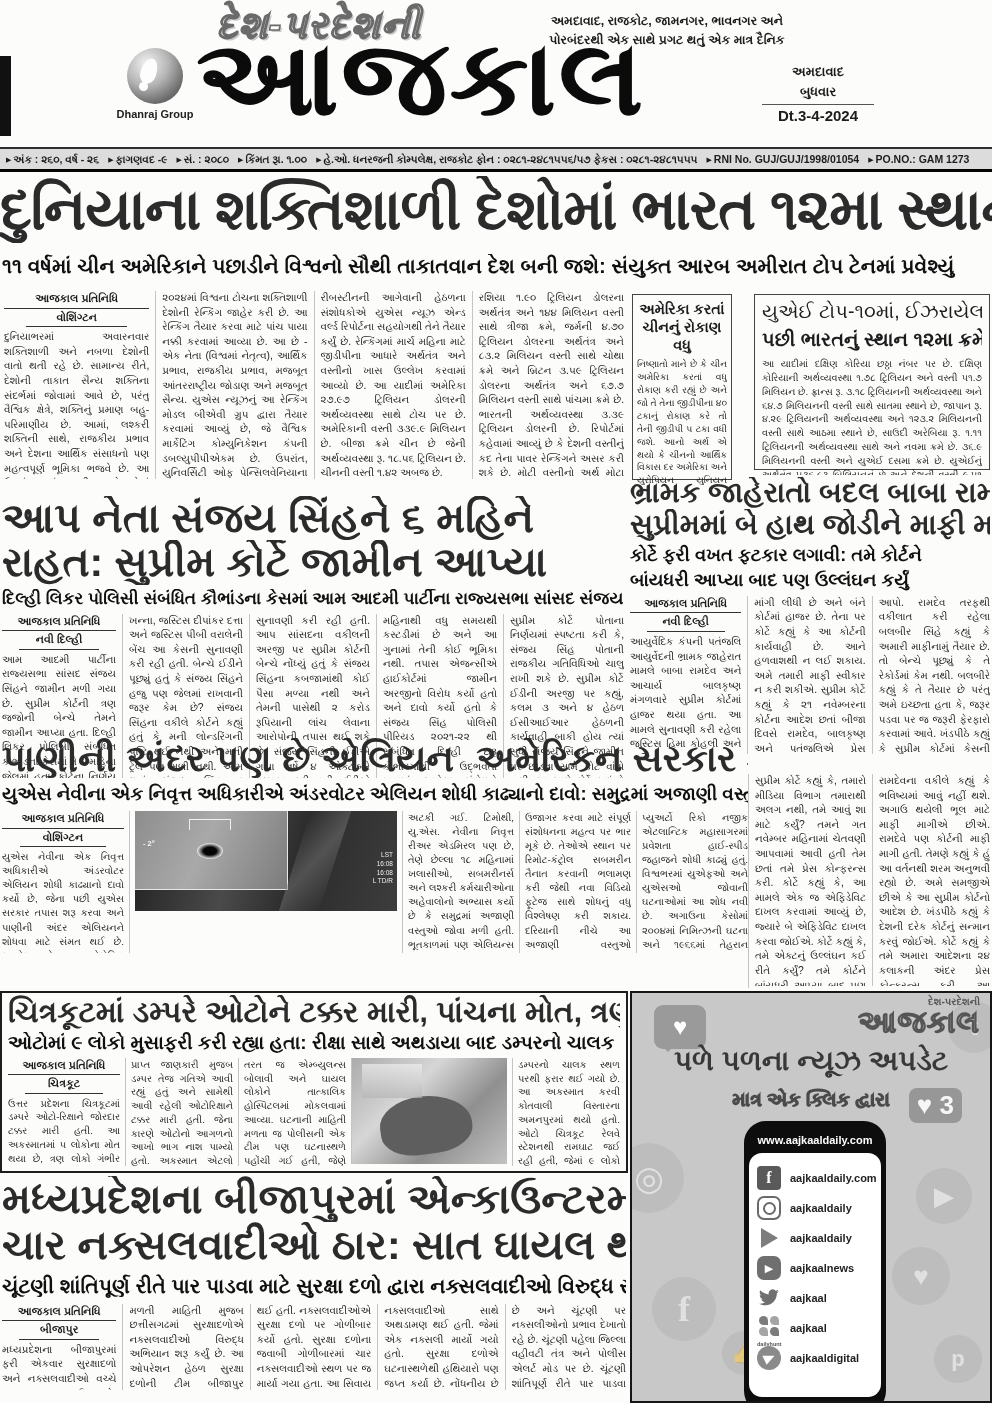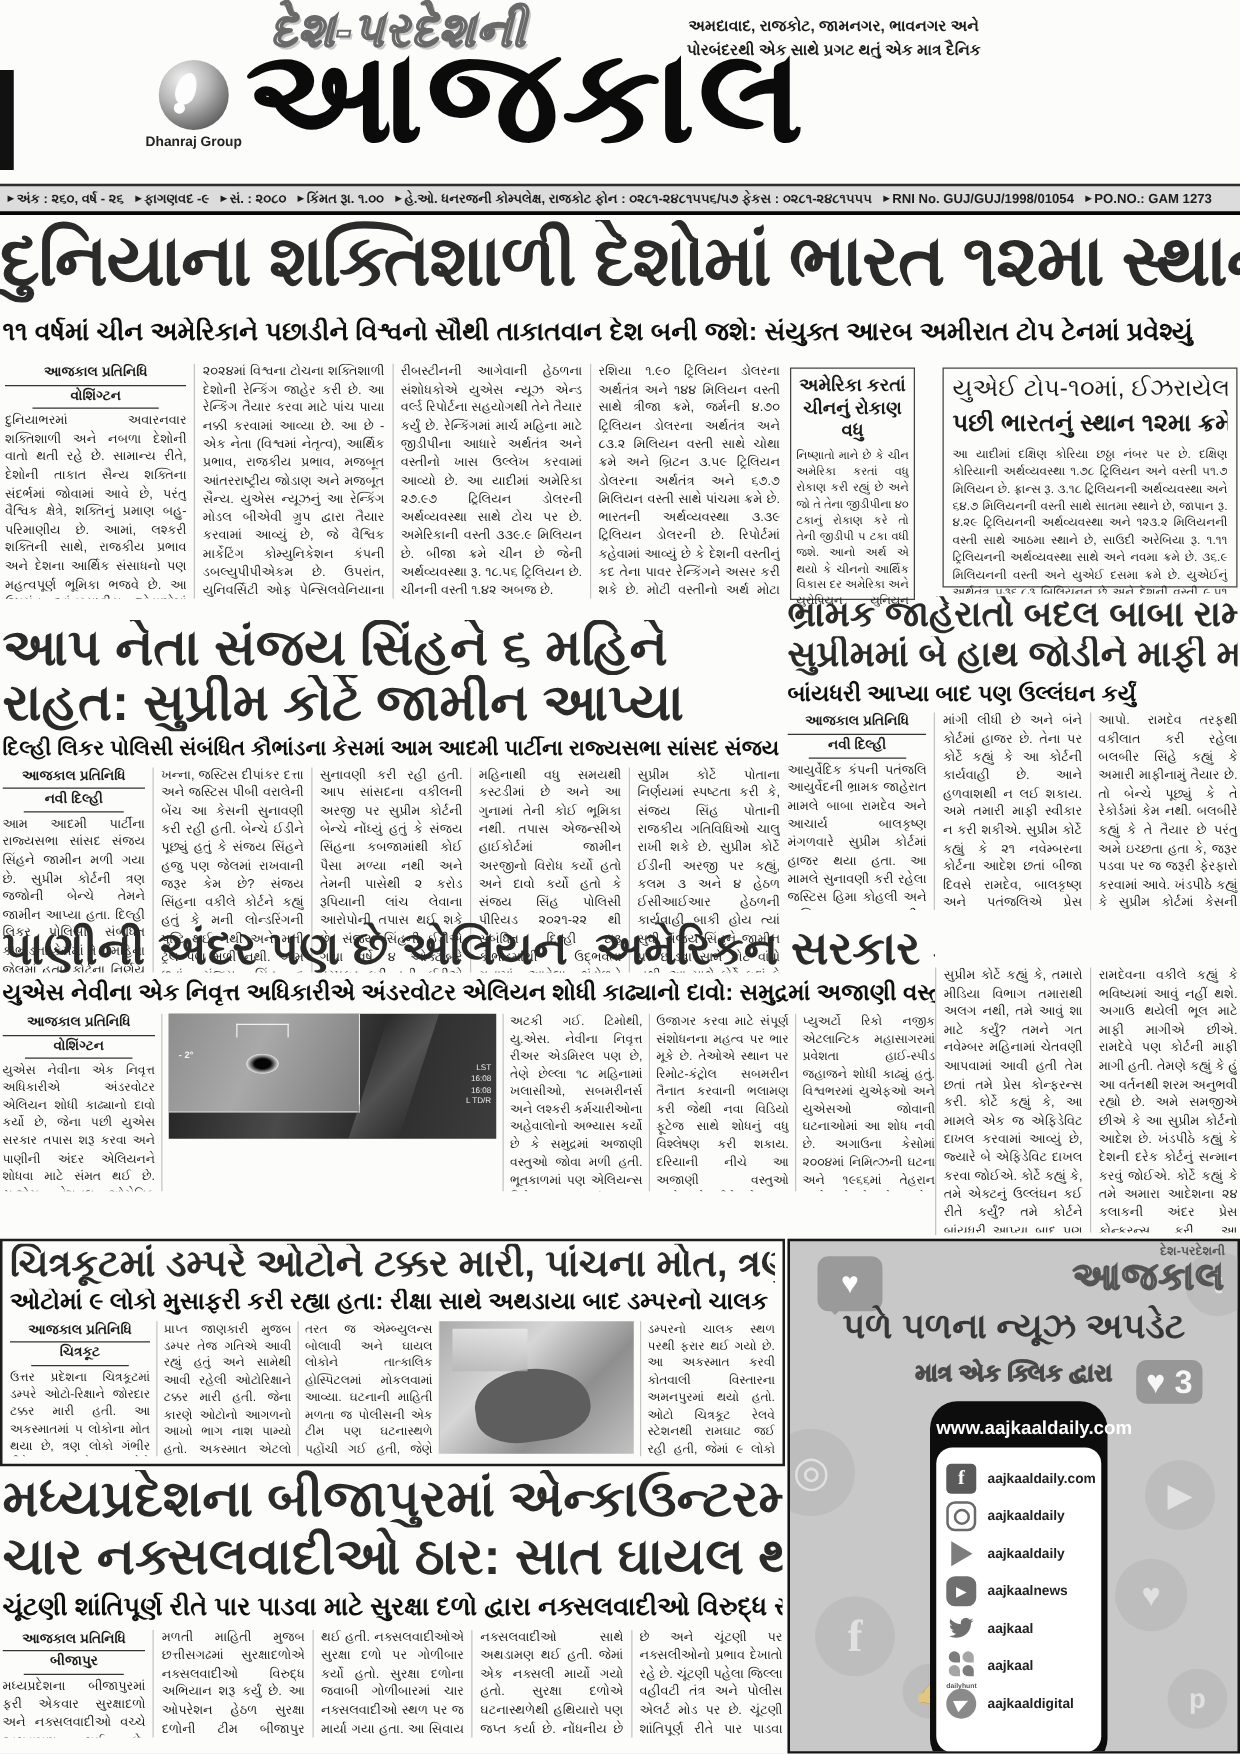--- a/index.html
+++ b/index.html
@@ -100,21 +100,21 @@
         display:flex;align-items:center;justify-content:center;font-size:24px;}
   .heart-bubble::after{content:"";position:absolute;left:8px;bottom:-9px;border:6px solid transparent;border-top-color:#9a9a9a;}
   .notif{position:absolute;right:28px;top:95px;background:#8f8f8f;color:#fff;border-radius:8px;padding:2px 8px;font-size:26px;font-weight:900;opacity:.85;}
   #promo .brand{position:absolute;right:10px;top:4px;text-align:right;line-height:1;}
   #promo .brand .tg{font-size:10px;font-weight:bold;color:#555;}
   #promo .brand .nm{font-size:30px;font-weight:900;color:#efefef;-webkit-text-stroke:1.3px #555;letter-spacing:1px;}
   #promo .heading{position:absolute;left:0;top:52px;width:100%;text-align:center;font-size:28px;font-weight:900;color:#383838;white-space:nowrap;}
   #promo .subheading{position:absolute;left:0;top:96px;width:100%;text-align:center;font-size:19px;font-weight:900;
         color:#e9e9e9;-webkit-text-stroke:1px #4a4a4a;}
   .phone{position:absolute;left:112px;top:128px;width:142px;height:292px;background:#0d0d0d;border-radius:22px;padding:5px;box-sizing:border-box;}
-  .phone .url{color:#fff;font-size:15px;font-weight:bold;text-align:center;margin-top:8px;}
+  .phone .url{color:#fff;font-size:11px;font-weight:bold;text-align:center;margin-top:8px;}
   .screen{background:#fff;border-radius:13px;margin-top:7px;height:244px;padding:10px 8px;box-sizing:border-box;}
   .srow{display:flex;align-items:center;gap:9px;height:30px;}
   .srow .handle{font-size:11px;font-weight:bold;color:#222;}
   .sicon{width:24px;height:24px;flex:none;display:flex;align-items:center;justify-content:center;color:#fff;font-weight:900;}
   .ic-facebook{background:#5a5a5a;border-radius:4px;font-size:16px;font-family:"Liberation Serif",serif;}
   .ic-instagram{background:#fff;border:2.5px solid #6a6a6a;border-radius:7px;box-sizing:border-box;position:relative;}
   .ic-instagram::before{content:"";width:9px;height:9px;border:2.5px solid #6a6a6a;border-radius:50%;}
   .ic-googleplay{background:transparent;}
   .ic-googleplay::before{content:"";width:0;height:0;border-left:17px solid #7d7d7d;border-top:10px solid transparent;border-bottom:10px solid transparent;}
   .ic-youtube{background:#6f6f6f;border-radius:7px;font-size:11px;}
@@ -134,20 +134,25 @@
   <div id="dhanraj">
     <div class="sphere"></div>
     <div class="dhanraj-label">Dhanraj Group</div>
   </div>
   <div id="tagline">દેશ-પરદેશની</div>
   <div id="paper-title">આજકાલ</div>
   <div id="pub-note">
     <div>અમદાવાદ, રાજકોટ, જામનગર, ભાવનગર અને</div>
     <div>પોરબંદરથી એક સાથે પ્રગટ થતું એક માત્ર દૈનિક</div>
   </div>
+  <div id="edition">
+    <div class="city">અમદાવાદ</div>
+    <div class="day">બુધવાર</div>
+    <div class="date">Dt.3-4-2024</div>
+  </div>
   <div id="infostrip">
     <span>અંક : ૨૬૦, વર્ષ - ૨૬</span>
     <span>ફાગણવદ -૯</span>
     <span>સં. : ૨૦૮૦</span>
     <span>કિંમત રૂા. ૧.૦૦</span>
     <span>હે.ઓ. ધનરજની કોમ્પલેક્ષ, રાજકોટ ફોન : ૦૨૮૧-૨૪૮૧૫૫૬/૫૭ ફેકસ : ૦૨૮૧-૨૪૮૧૫૫૫</span>
     <span>RNI No. GUJ/GUJ/1998/01054</span>
     <span>PO.NO.: GAM 1273</span>
   </div>
 
@@ -191,20 +196,21 @@
       <div><span>ખન્ના, જસ્ટિસ દીપાંકર દત્તા અને જસ્ટિસ પીબી વરાલેની બેંચ આ કેસની સુનાવણી કરી રહી હતી. બેન્ચે ઈડીને પૂછ્યું હતું કે સંજય સિંહને હજુ પણ જેલમાં રાખવાની જરૂર કેમ છે? સંજય સિંહના વકીલે કોર્ટને કહ્યું હતું કે મની લોન્ડરિંગની પુષ્ટિ થઈ નથી અને મની ટ્રેલ પણ મળી નથી. આમ છતાં સંજય સિંહ ૬ મહિનાથી જેલમાં છે. સુપ્રીમ કોર્ટે મની લોન્ડરિંગ કેસમાં તેમની ધરપકડ અને રિમાન્ડને પડકારતી સિંહની જામીન અરજી પર</span></div>
       <div><span>સુનાવણી કરી રહી હતી. આપ સાંસદના વકીલની અરજી પર સુપ્રીમ કોર્ટની બેન્ચે નોંધ્યું હતું કે સંજય સિંહના કબજામાંથી કોઈ પૈસા મળ્યા નથી અને તેમની પાસેથી ૨ કરોડ રૂપિયાની લાંચ લેવાના આરોપોની તપાસ થઈ શકે છે. સંજય સિંહની ઈડીએ ગયા વર્ષે ૪ ઓક્ટોબરે ધરપકડ કરી હતી. ઈડીએ હાઈકોર્ટમાં આપ સાંસદની જામીન અરજીનો વિરોધ કર્યો હતો. સંજય સિંહે આ આધાર પર જામીન માંગ્યા હતા કે તે ત્રણ</span></div>
       <div><span>મહિનાથી વધુ સમયથી કસ્ટડીમાં છે અને આ ગુનામાં તેની કોઈ ભૂમિકા નથી. તપાસ એજન્સીએ હાઈકોર્ટમાં જામીન અરજીનો વિરોધ કર્યો હતો અને દાવો કર્યો હતો કે સંજય સિંહ પોલિસી પીરિયડ ૨૦૨૧-૨૨ થી સંબંધિત દિલ્હી દારૂ કૌભાંડમાંથી ઉદ્ભવતા ગુનામાં આવેલા ભંડોળને રાખવા, છુપાવવામાં અને ઉપયોગ કરવામાં સામેલ હતા. જોકે, સુપ્રીમ કોર્ટની એજન્સીએ તેમના જામીનનો વિરોધ કર્યો ન હતો.</span></div>
       <div><span>સુપ્રીમ કોર્ટે પોતાના નિર્ણયમાં સ્પષ્ટતા કરી કે, સંજય સિંહ પોતાની રાજકીય ગતિવિધિઓ ચાલુ રાખી શકે છે. સુપ્રીમ કોર્ટે ઈડીની અરજી પર કહ્યું, કલમ ૩ અને ૪ હેઠળ ઈસીઆઈઆર હેઠળની કાર્યવાહી બાકી હોય ત્યાં સુધી સંજય સિંહને જામીન પર છોડવા સામે કોર્ટ વાંધો નથી. આ સાથે કોર્ટે કહ્યું કે અમે હાલની અપીલ સ્વીકારીએ છીએ અને સુનાવણી દરમિયાન સંજય સિંહને જામીન પર મુક્ત કરવાનો આદેશ આપીએ છીએ.</span></div>
     </div>
   </div>
 
   <div id="ramdev">
     <div class="hl">ભ્રામક જાહેરાતો બદલ બાબા રામદેવે</div>
     <div class="hl">સુપ્રીમમાં બે હાથ જોડીને માફી માગી</div>
+    <div class="sub">કોર્ટે ફરી વખત ફટકાર લગાવી: તમે કોર્ટને</div>
     <div class="sub">બાંયધરી આપ્યા બાદ પણ ઉલ્લંઘન કર્યું</div>
     <div class="cols">
       <div>
         <div class="byline">આજકાલ પ્રતિનિધિ</div>
         <div class="dateline">નવી દિલ્હી</div>
         <span>આયુર્વેદિક કંપની પતંજલિ આયુર્વેદની ભ્રામક જાહેરાત મામલે બાબા રામદેવ અને આચાર્ય બાલકૃષ્ણ મંગળવારે સુપ્રીમ કોર્ટમાં હાજર થયા હતા. આ મામલે સુનાવણી કરી રહેલા જસ્ટિસ હિમા કોહલી અને જસ્ટિસ અહસાનુદ્દીન અમાનુલ્લાહની ખંડપીઠે કહ્યું કે આ કેસમાં રજૂ કરવામાં આવેલા બંનેના એફિડેવિટ ક્યાં છે? તેના પર રામદેવના વકીલે કહ્યું કે બંનેએ માફી</span>
       </div>
       <div><span>માંગી લીધી છે અને બંને કોર્ટમાં હાજર છે. તેના પર કોર્ટે કહ્યું કે આ કોર્ટની કાર્યવાહી છે. આને હળવાશથી ન લઈ શકાય. અમે તમારી માફી સ્વીકાર ન કરી શકીએ. સુપ્રીમ કોર્ટે કહ્યું કે ૨૧ નવેમ્બરના કોર્ટના આદેશ છતાં બીજા દિવસે રામદેવ, બાલકૃષ્ણ અને પતંજલિએ પ્રેસ કોન્ફરન્સ કરી. માત્ર માફી માંગવી પુરતી નથી. સુપ્રીમ કોર્ટમાં સુનાવણી ચાલી રહી હતી અને પતંજલિની જાહેરાત છપાઈ રહી હતી. તમે બે મહિના પછી કોર્ટમાં હાજર થયા છો.</span></div>
       <div><span>આપો. રામદેવ તરફથી વકીલાત કરી રહેલા બલબીર સિંહે કહ્યું કે અમારી માફીનામું તૈયાર છે. તો બેન્ચે પૂછ્યું કે તે રેકોર્ડમાં કેમ નથી. બલબીરે કહ્યું કે તે તૈયાર છે પરંતુ અમે ઇચ્છતા હતા કે, જરૂર પડવા પર જ જરૂરી ફેરફારો કરવામાં આવે. ખંડપીઠે કહ્યું કે સુપ્રીમ કોર્ટમાં કેસની સુનાવણી છતાં અખબારોમાં જાહેરાતનો આપવામાં આવી રહી હતી અને તમારા અસીલ જાહેરાતોમાં નજર આવી રહ્યા હતા. સુપ્રીમ કોર્ટે કહ્યું કે તમે દેશની સેવા કરવાનું બહાનું ન બનાવો.</span></div>
     </div>

